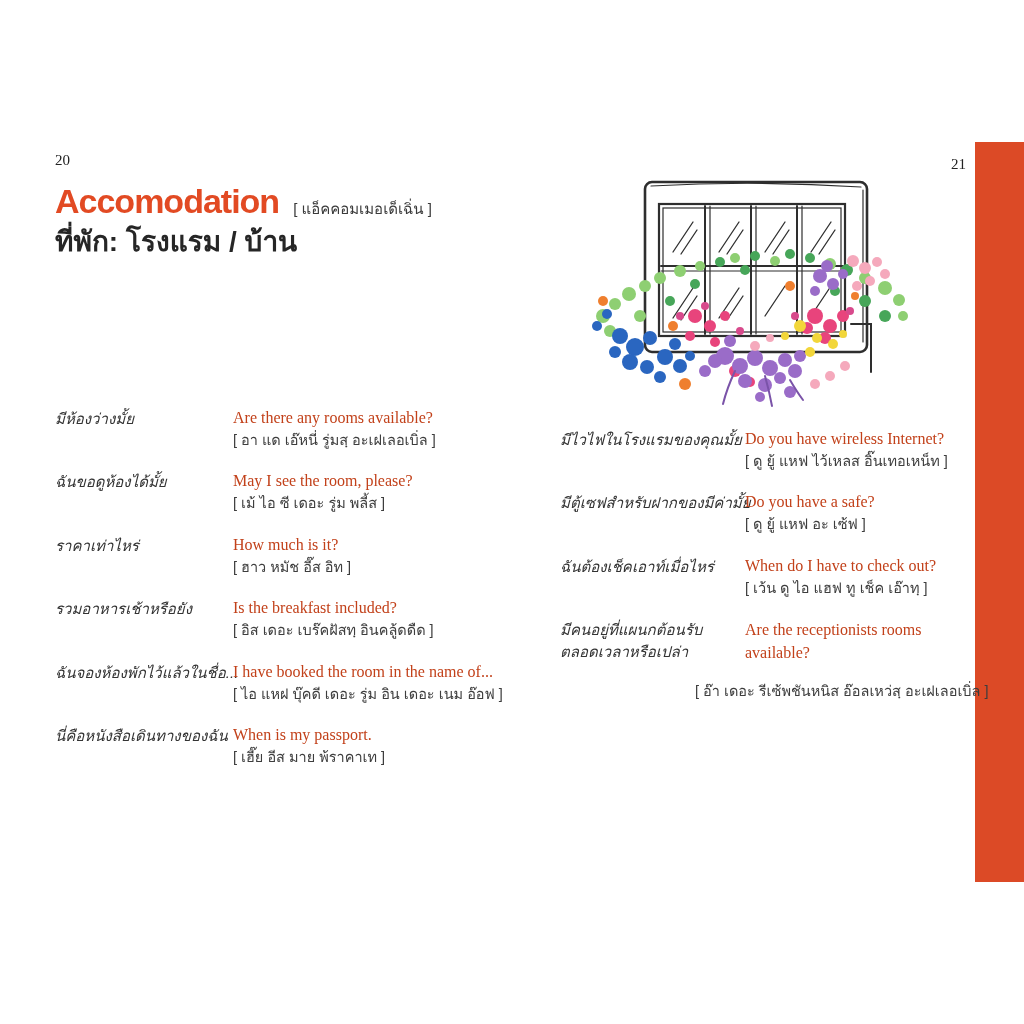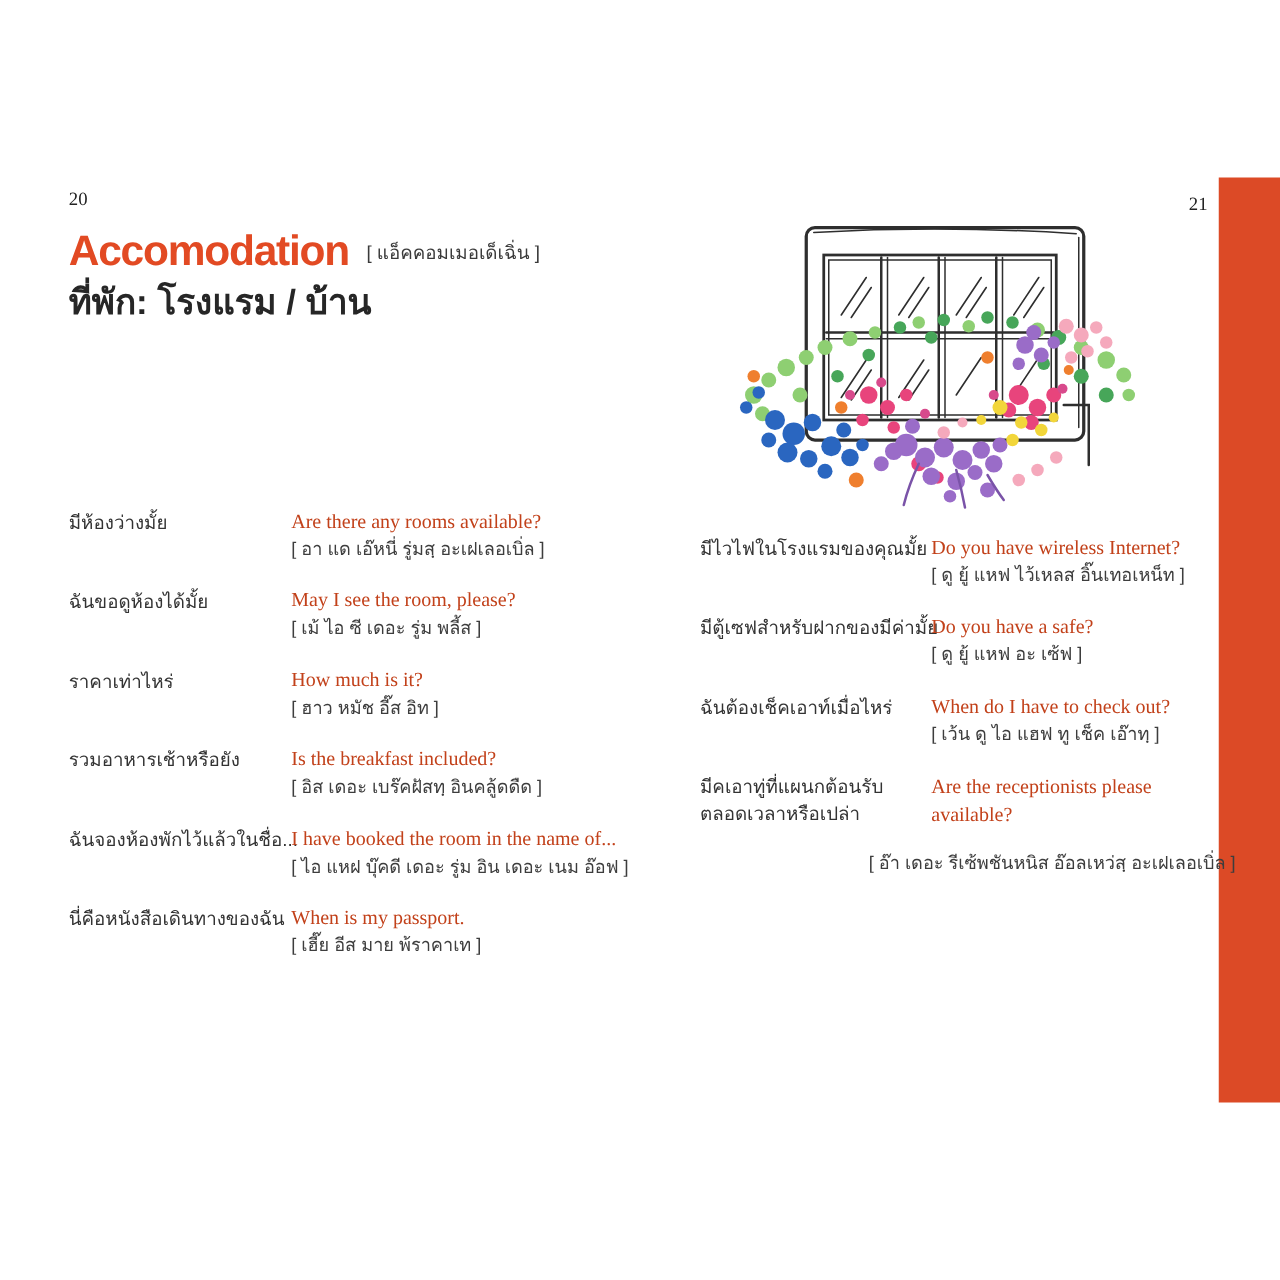--- a/index.html
+++ b/index.html
@@ -6,36 +6,36 @@
   body{
     width:1024px;height:1024px;position:relative;background:#ffffff;
     font-family:"Liberation Sans","DejaVu Sans",sans-serif;
     overflow:hidden;
   }
   .abs{position:absolute;}
   .pagenum{
     font-family:"Liberation Serif","DejaVu Serif",serif;
     font-size:15px;color:#222;
   }
-  .title-row{left:55px;top:182px;display:flex;align-items:center;gap:14px;}
+  .title-row{left:55px;top:182px;display:flex;align-items:flex-end;gap:14px;}
   .big-title{
     font-size:34px;font-weight:800;letter-spacing:-1px;
     color:#E24A23;
   }
   .title-phon{font-size:15px;color:#3a3a3a;}
   .subtitle{
     left:55px;top:219px;font-size:28px;font-weight:600;color:#262626;
     letter-spacing:0px;
     text-align:center;
   }
   .accent-bar{
     left:975px;top:142px;width:49px;height:740px;background:#DC4A26;
   }
   .thai-cell{
-    font-size:15px;color:#333;white-space:nowrap;line-height:22px;
+    font-size:15px;color:#333;white-space:nowrap;line-height:22px;font-style:italic;
   }
   .eng-red{
     font-family:"Liberation Serif","DejaVu Serif",serif;
     font-size:16px;color:#C2411A;white-space:nowrap;line-height:21px;
   }
   .phon{
     font-size:14.5px;color:#3d3d3d;white-space:nowrap;line-height:21px;margin-top:2px;
   }
   .row{position:absolute;}
   .row .eng-block{position:absolute;left:178px;top:0;}
@@ -287,23 +287,23 @@
 </div>
 <div class="row rrow" style="top:555px">
   <div class="thai-cell">ฉันต้องเช็คเอาท์เมื่อไหร่</div>
   <div class="eng-block">
     <div class="eng-red">When do I have to check out?</div>
     <div class="phon">[ เว้น ดู ไอ แฮฟ ทู เช็ค เอ๊าทฺ ]</div>
   </div>
 </div>
 <div class="row rrow" style="top:618px">
   <div class="thai-cell">
-    <div>มีคเอาทู่ที่แผนกต้อนรับ</div>
+    <div>มีคนอยู่ที่แผนกต้อนรับ</div>
     <div>ตลอดเวลาหรือเปล่า</div>
   </div>
   <div class="eng-block">
     <div class="eng-red" style="line-height:23px;">
-      <div>Are the receptionists please</div>
+      <div>Are the receptionists rooms</div>
       <div>available?</div>
     </div>
   </div>
 </div>
 <div class="abs phon" style="left:695px;top:657px;margin-top:24px;">[ อ๊า เดอะ รีเซ้พชันหนิส อ๊อลเหว่สฺ อะเฝเลอเบิ่ล ]</div>
 
 </body></html>

